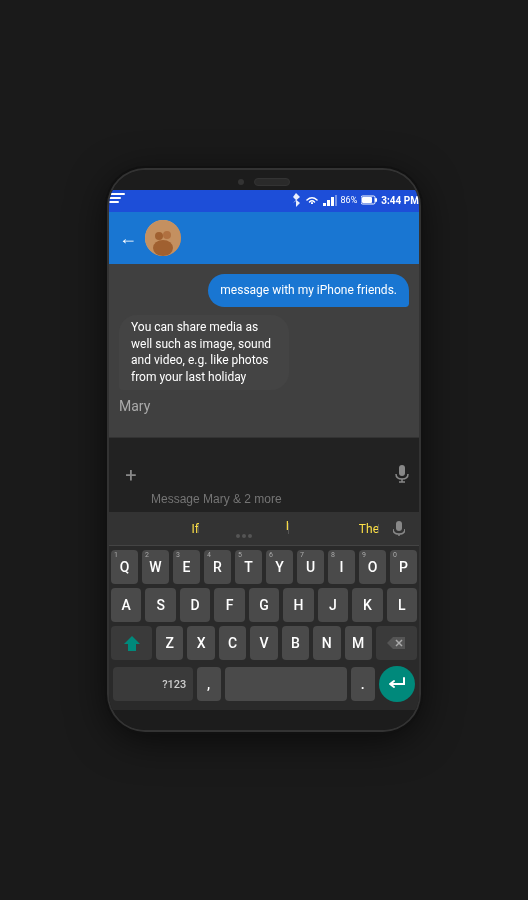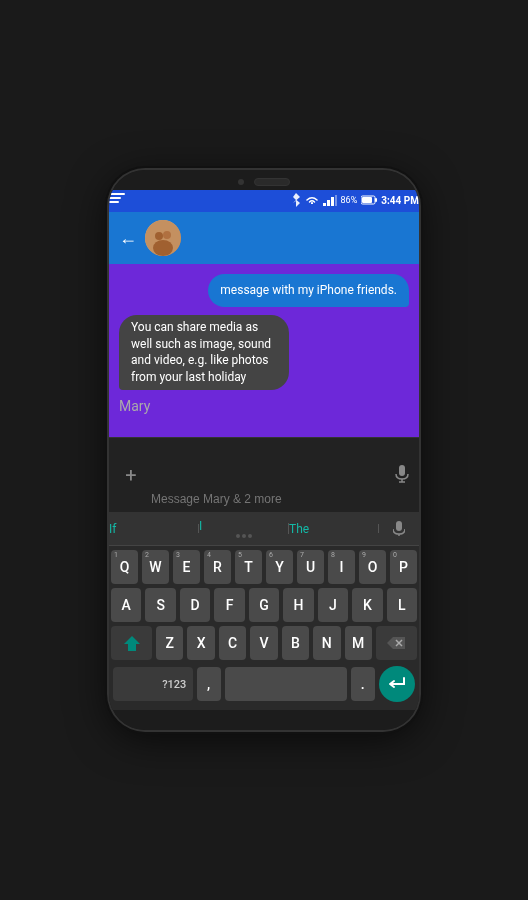--- a/index.html
+++ b/index.html
@@ -146,21 +146,21 @@
       align-items: center;
       justify-content: center;
       font-size: 12px;
       color: #555;
       background: linear-gradient(135deg, #d4a574 40%, #c49060 60%, #b88055 100%);
     }
 
     
     .messages-area {
       flex: 1;
-      background: #6d28d9;
+      background: #404040;
       padding: 10px;
       overflow-y: auto;
       display: flex;
       flex-direction: column;
       gap: 8px;
     }
 
     .bubble-outgoing {
       align-self: flex-end;
       background: #1976D2;
@@ -232,22 +232,22 @@
     .keyboard-suggestions {
       background: #333;
       display: flex;
       align-items: center;
       height: 34px;
       border-bottom: 1px solid #444;
     }
 
     .suggestion {
       flex: 1;
-      text-align: left;
-      color: #14b8a6;
+      text-align: right;
+      color: #fde047;
       font-size: 12px;
       position: relative;
     }
 
     .suggestion:not(:last-child)::after {
       content: '';
       position: absolute;
       right: 0;
       top: 20%;
       height: 60%;

